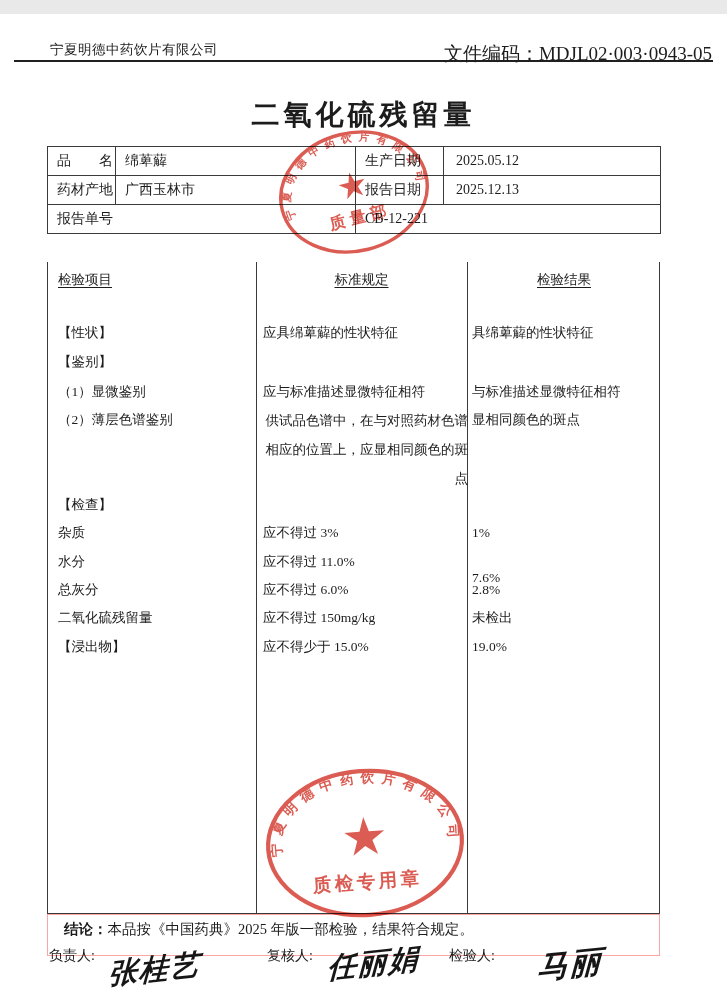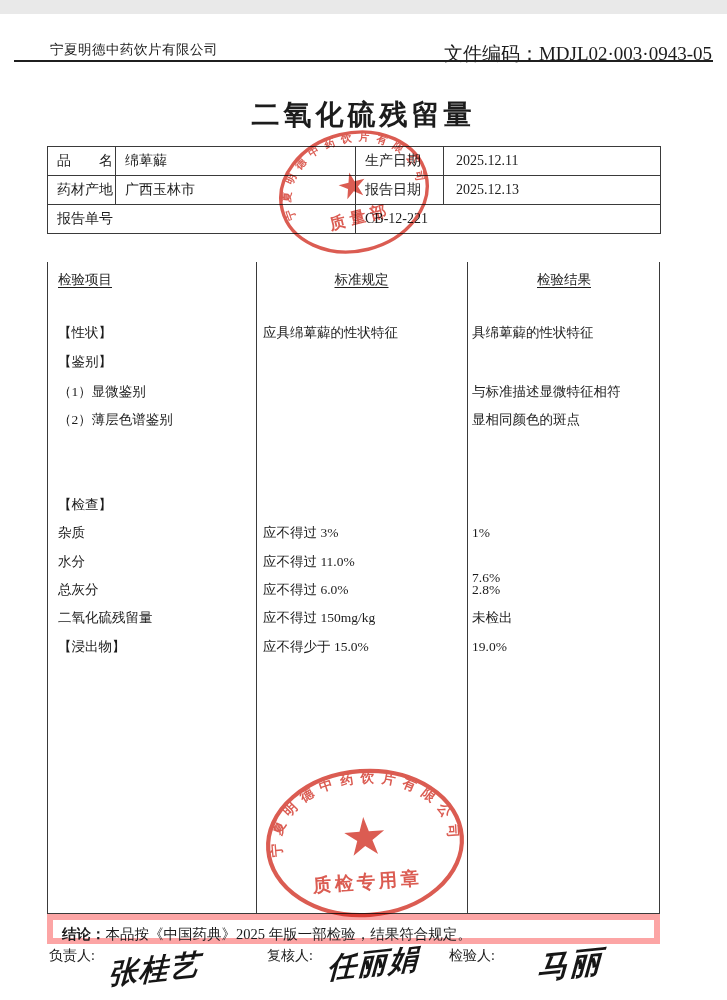--- a/index.html
+++ b/index.html
@@ -30,22 +30,22 @@
   .rline { position:absolute; line-height:18px; white-space:nowrap;text-align:right; }
   .col1 { left:10px; }
   .col2 { left:215px; }
   .col3 { left:424px; }
   .chdr { font-size:13.5px; text-decoration:underline; text-underline-offset:3px; }
   .chdr2 { left:208px; width:211px; text-align:center; }
   .chdr3 { left:419px; width:194px; text-align:center; }
   .wrapblock { white-space:normal; width:205px; line-height:29.2px; }
 
   
-  .conclusion { position:absolute; left:47px; top:900px; width:613px; height:30px;
-                border:6px solid #fca5a5; line-height:28px; font-size:14.5px; padding-left:9px; }
+  .conclusion { position:absolute; left:47px; top:900px; width:613px; height:42px;
+                border:1px solid #fca5a5; line-height:28px; font-size:14.5px; padding-left:16px; }
   .conclusion .clabel { font-weight:bold; }
 
   
   .slabel { position:absolute; font-size:14px; }
   .sign { position:absolute; font-size:29px; font-weight:bold; font-style:italic;
           transform:rotate(-6deg) skewX(-8deg); letter-spacing:2px; color:#161616; }
 
   
   .stamp { position:absolute; mix-blend-mode:multiply; opacity:.88; }
   .stamp text { fill:#d6453a; font-family:"Liberation Serif","DejaVu Serif",serif; font-weight:bold; }
@@ -66,21 +66,21 @@
         <col style="width:68px">
         <col style="width:240px">
         <col style="width:88px">
         <col style="width:217px">
       </colgroup>
     <tbody>
       <tr>
         <td>品　　名</td>
         <td>绵萆薢</td>
         <td>生产日期</td>
-        <td class="val2">2025.12.11</td>
+        <td class="val2">2025.05.12</td>
       </tr>
       <tr>
         <td>药材产地</td>
         <td>广西玉林市</td>
         <td>报告日期</td>
         <td class="val2">2025.12.13</td>
       </tr>
       <tr>
         <td colspan="2">报告单号</td>
         <td colspan="2">CB-12-221</td>
@@ -96,23 +96,25 @@
     <div class="rline chdr chdr3" style="top:9px">检验结果</div>
     <div class="rline chdr chdr2" style="top:9px">标准规定</div>
 
     <div class="rline col1" style="top:62px">【性状】</div>
     <div class="rline col2" style="top:62px">应具绵萆薢的性状特征</div>
     <div class="rline col3" style="top:62px">具绵萆薢的性状特征</div>
 
     <div class="rline col1" style="top:91px">【鉴别】</div>
 
     <div class="rline col1" style="top:121px">（1）显微鉴别</div>
+    <div class="rline col2" style="top:121px">应与标准描述显微特征相符</div>
     <div class="rline col3" style="top:121px">与标准描述显微特征相符</div>
 
     <div class="rline col1" style="top:149px">（2）薄层色谱鉴别</div>
+    <div class="rline col2 wrapblock" style="top:144px">供试品色谱中，在与对照药材色谱相应的位置上，应显相同颜色的斑点</div>
     <div class="rline col3" style="top:149px">显相同颜色的斑点</div>
 
     <div class="rline col1" style="top:234px">【检查】</div>
 
     <div class="rline col1" style="top:262px">杂质</div>
     <div class="rline col2" style="top:262px">应不得过 3%</div>
     <div class="rline col3" style="top:262px">1%</div>
 
     <div class="rline col1" style="top:291px">水分</div>
     <div class="rline col2" style="top:291px">应不得过 11.0%</div>

